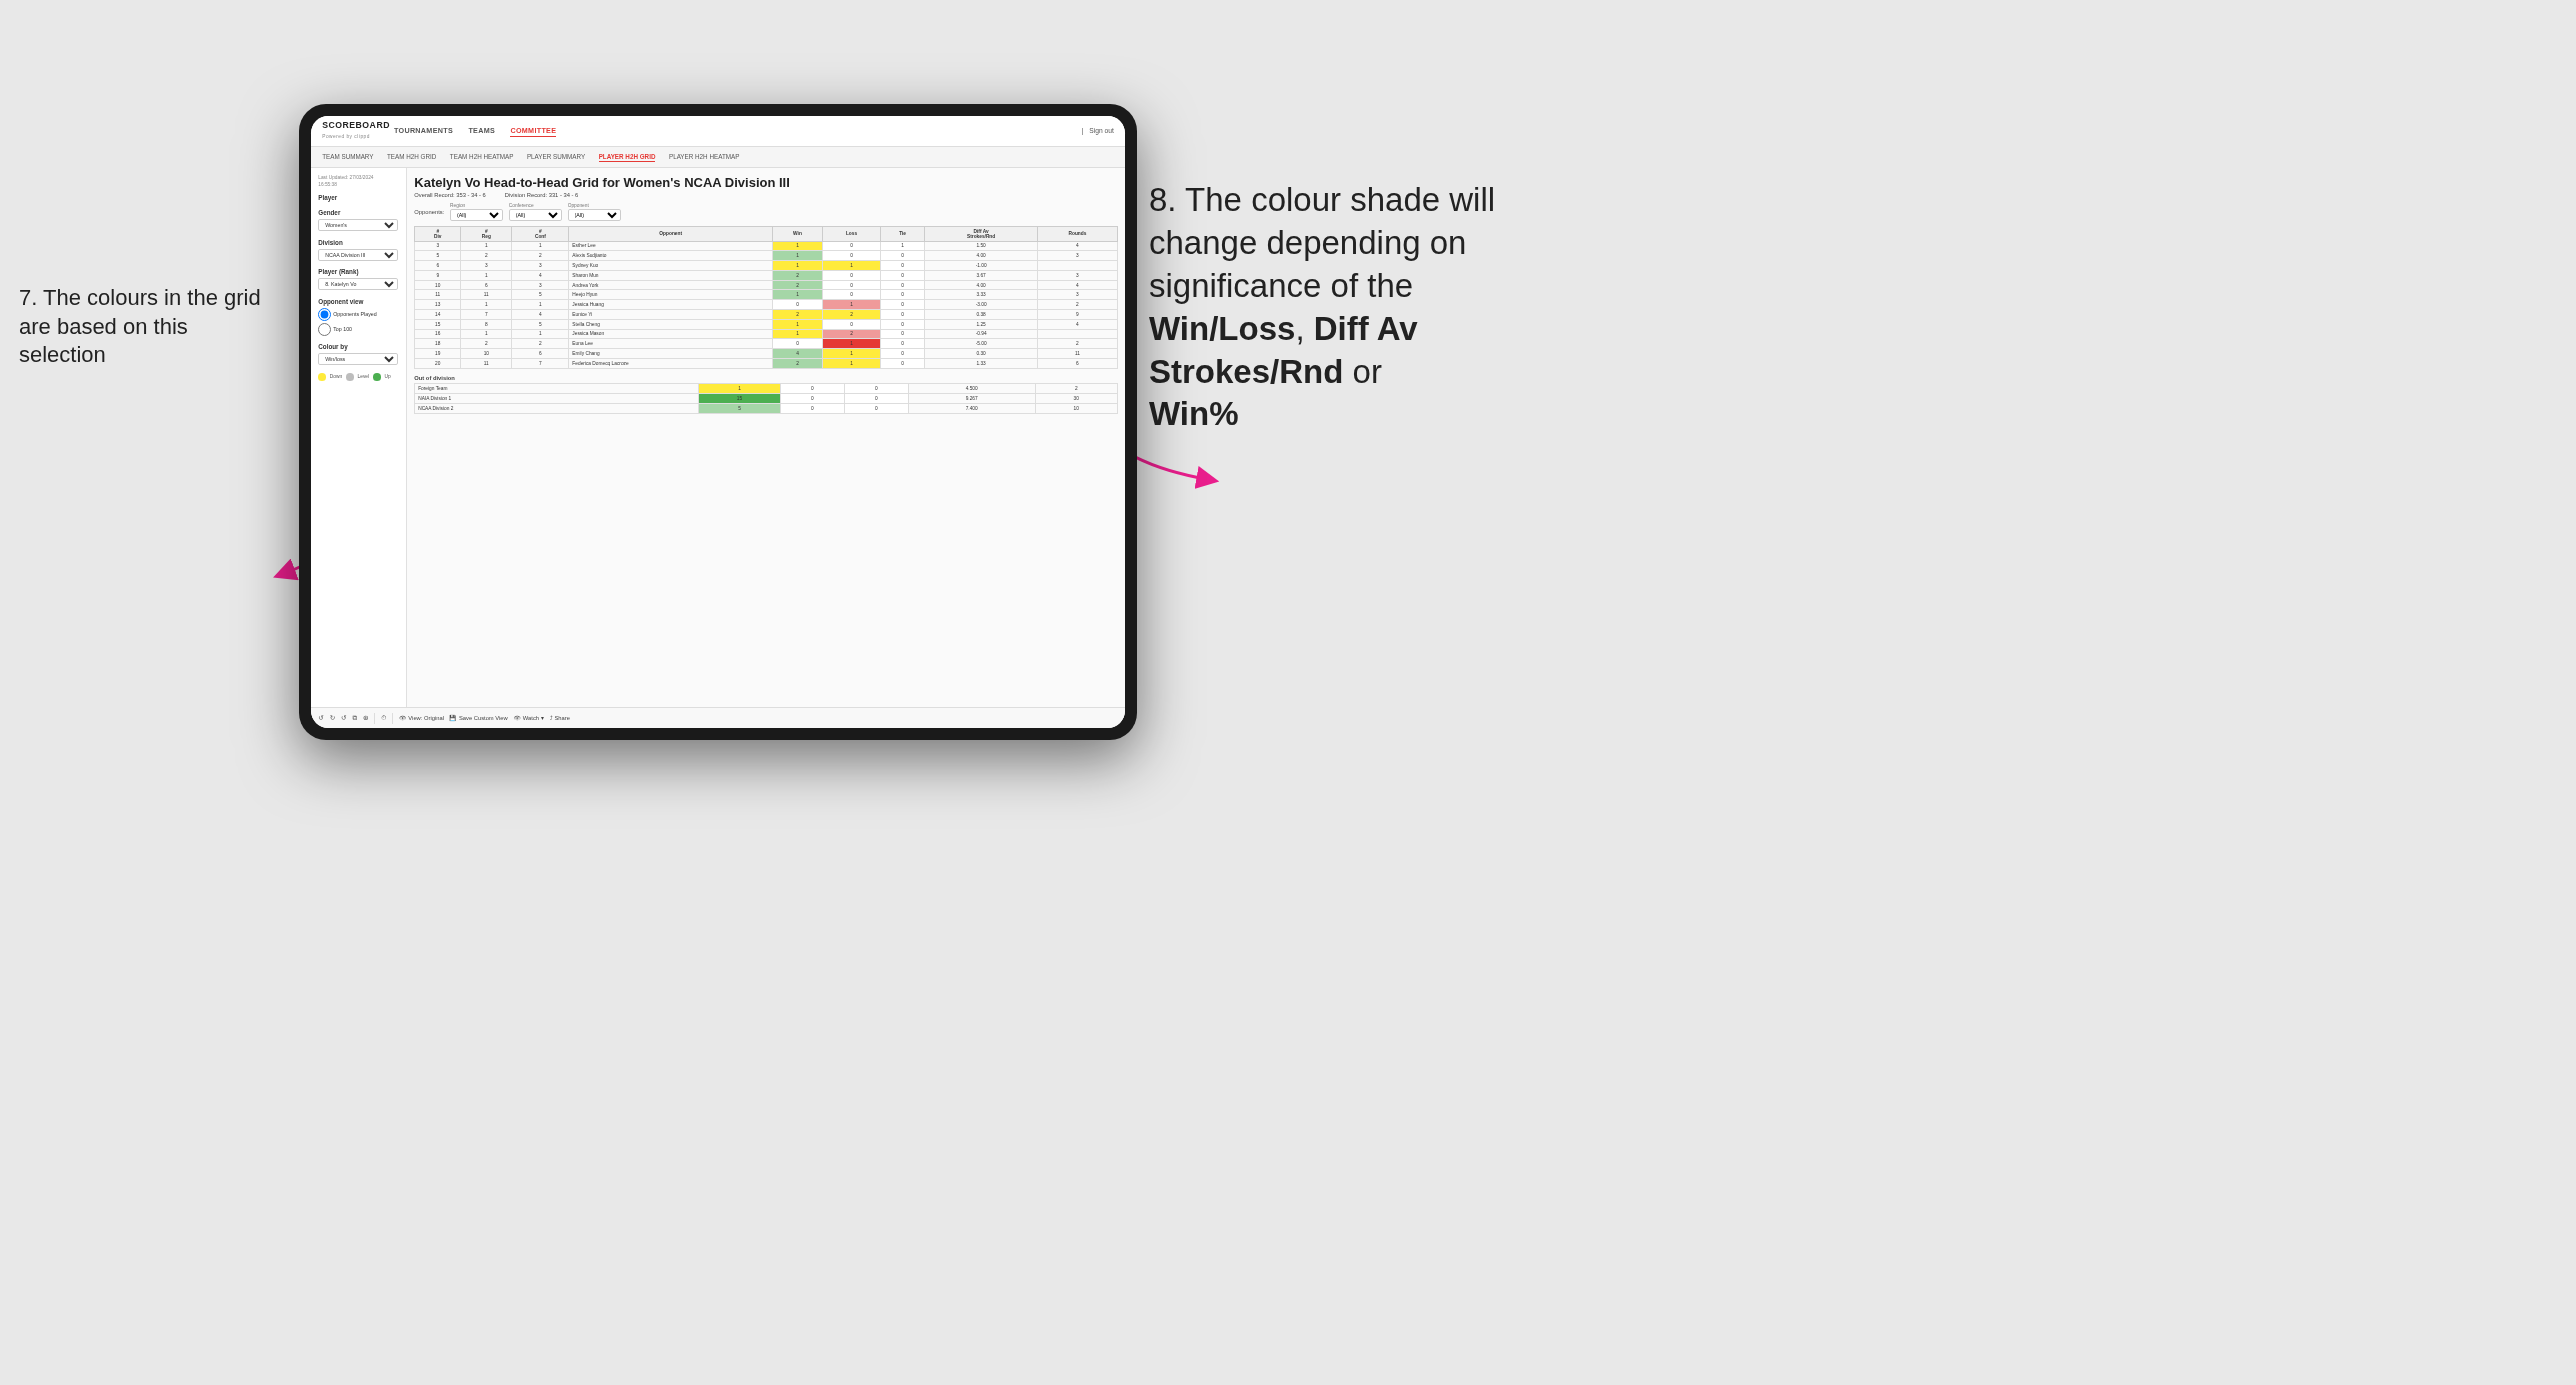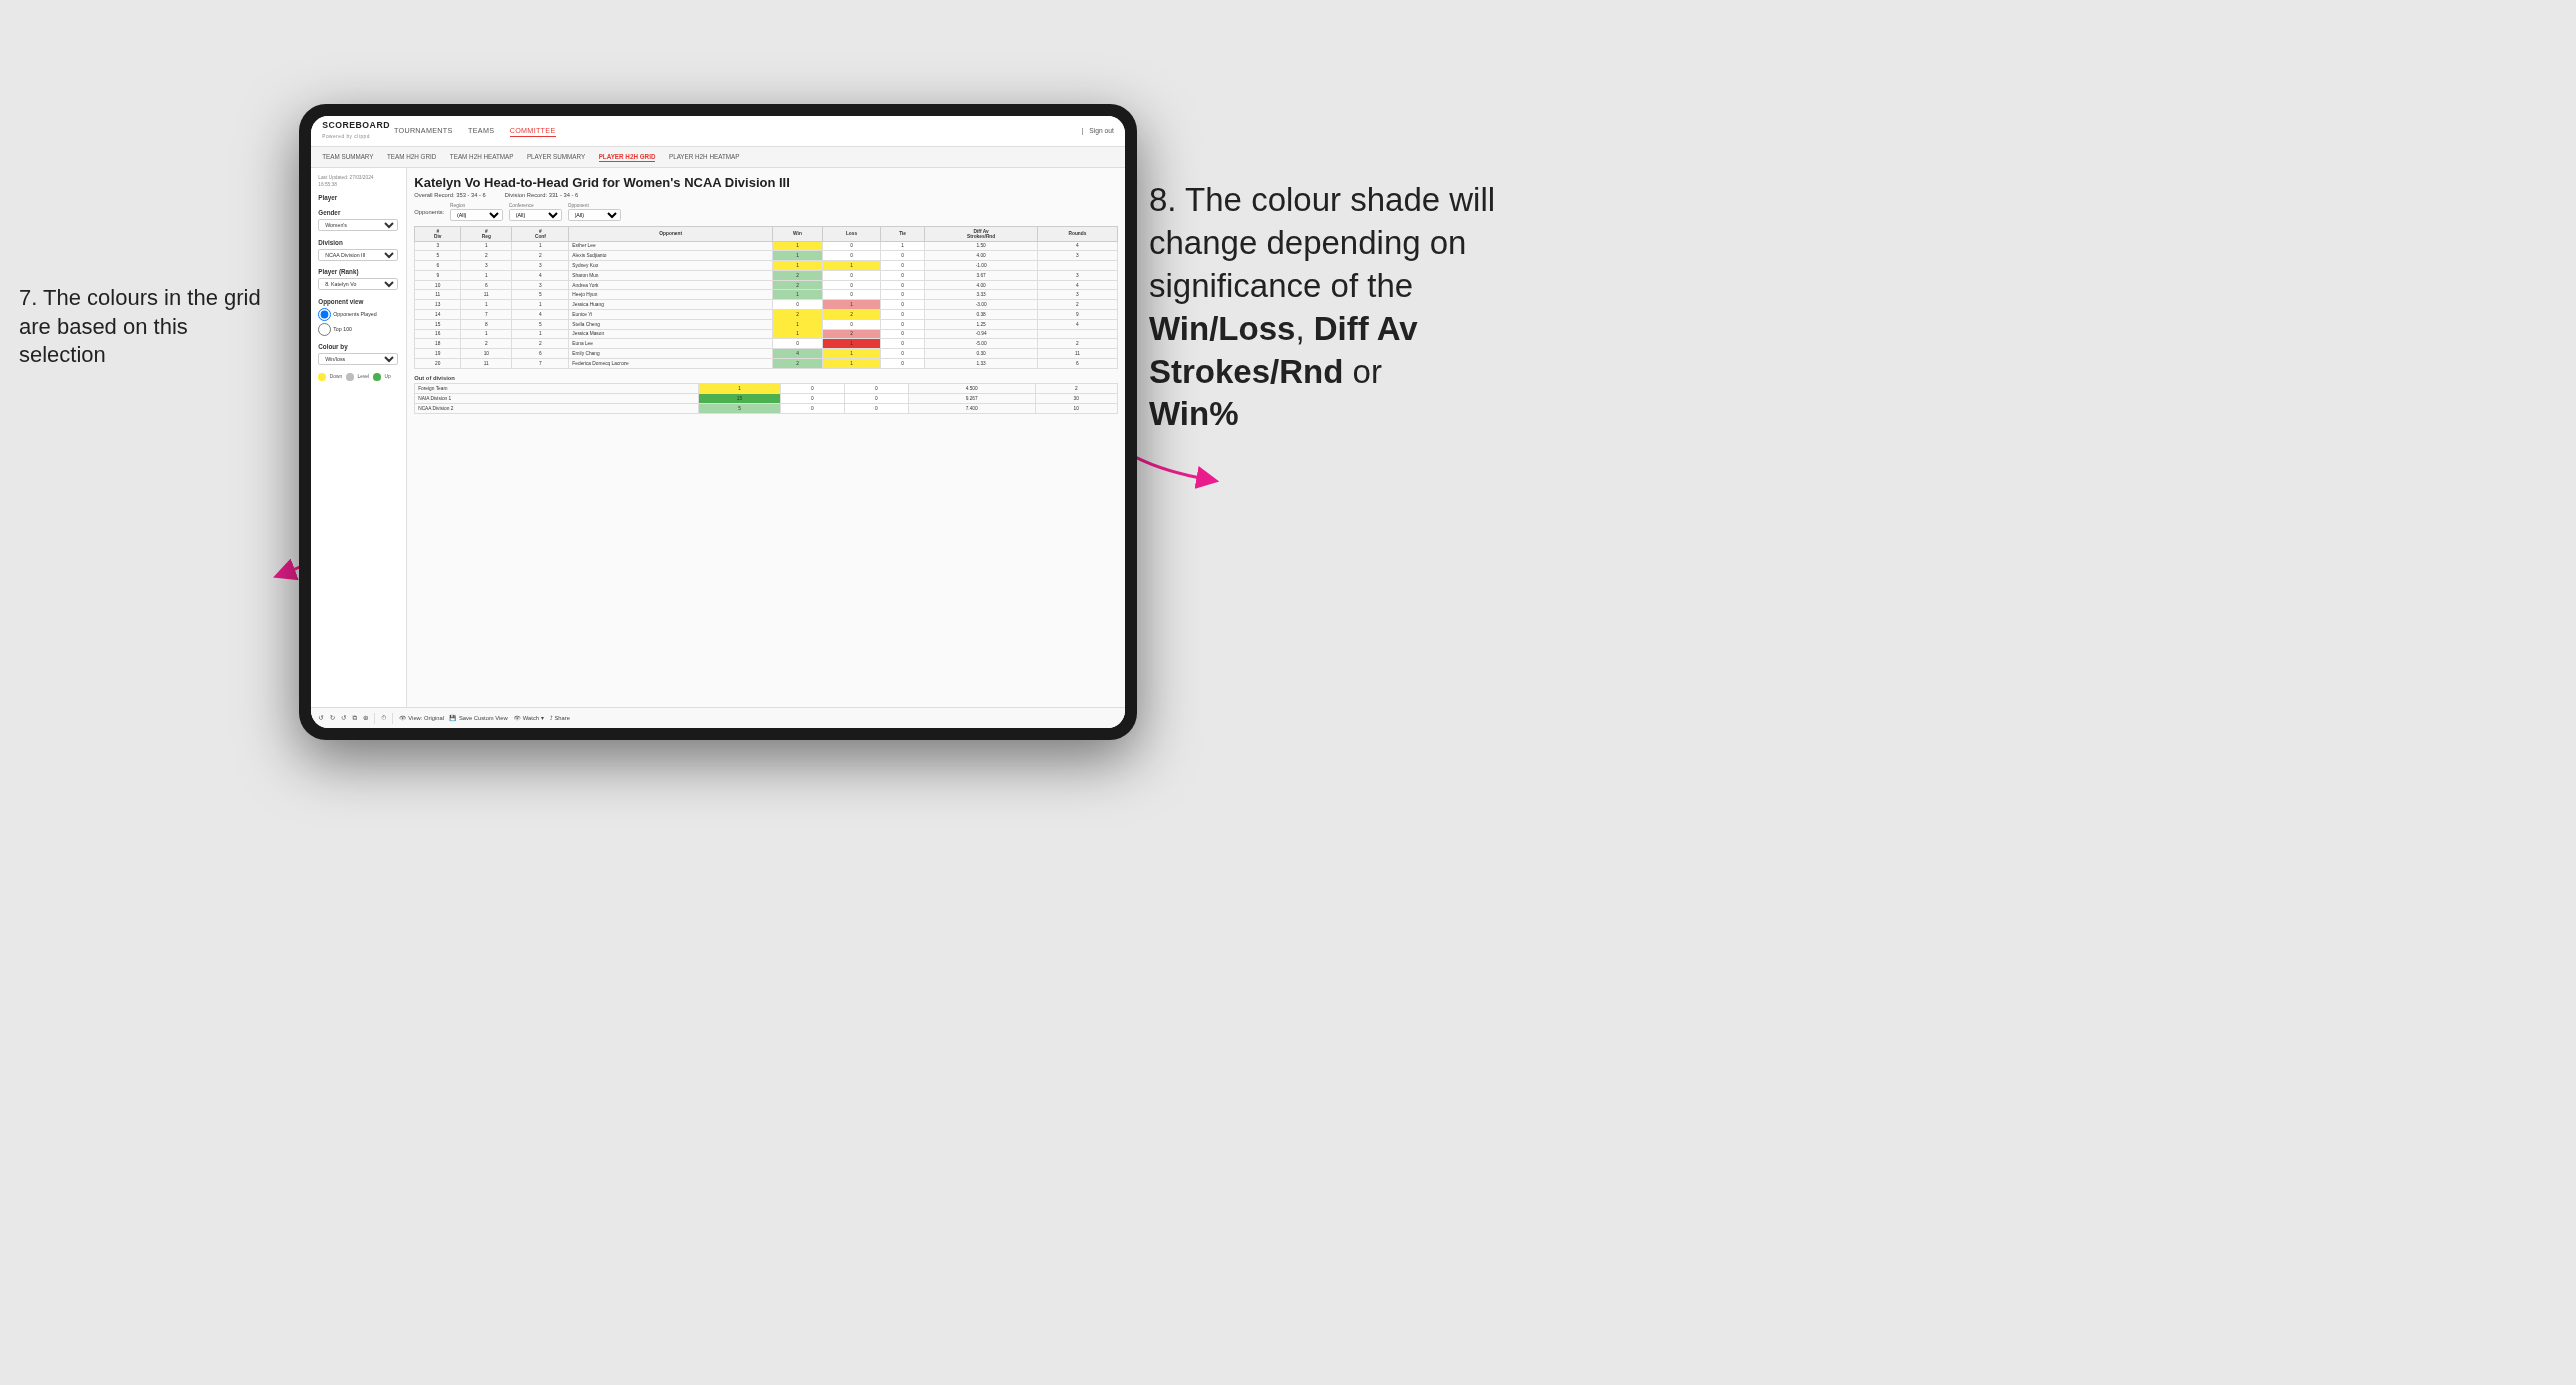--- a/index.html
+++ b/index.html
@@ -54,20 +54,21 @@
     }
     .app-logo .powered {
       font-size: 4.8px;
       font-weight: 400;
       color: #888;
     }
     .nav-items {
       display: flex;
       gap: 15.4px;
       flex: 1;
+      font-weight: bold;
     }
     .nav-item {
       font-size: 7.2px;
       color: #555;
       cursor: pointer;
       padding: 1.9px 0;
       letter-spacing: 0.3px;
     }
     .nav-item.active {
       color: #e53935;

